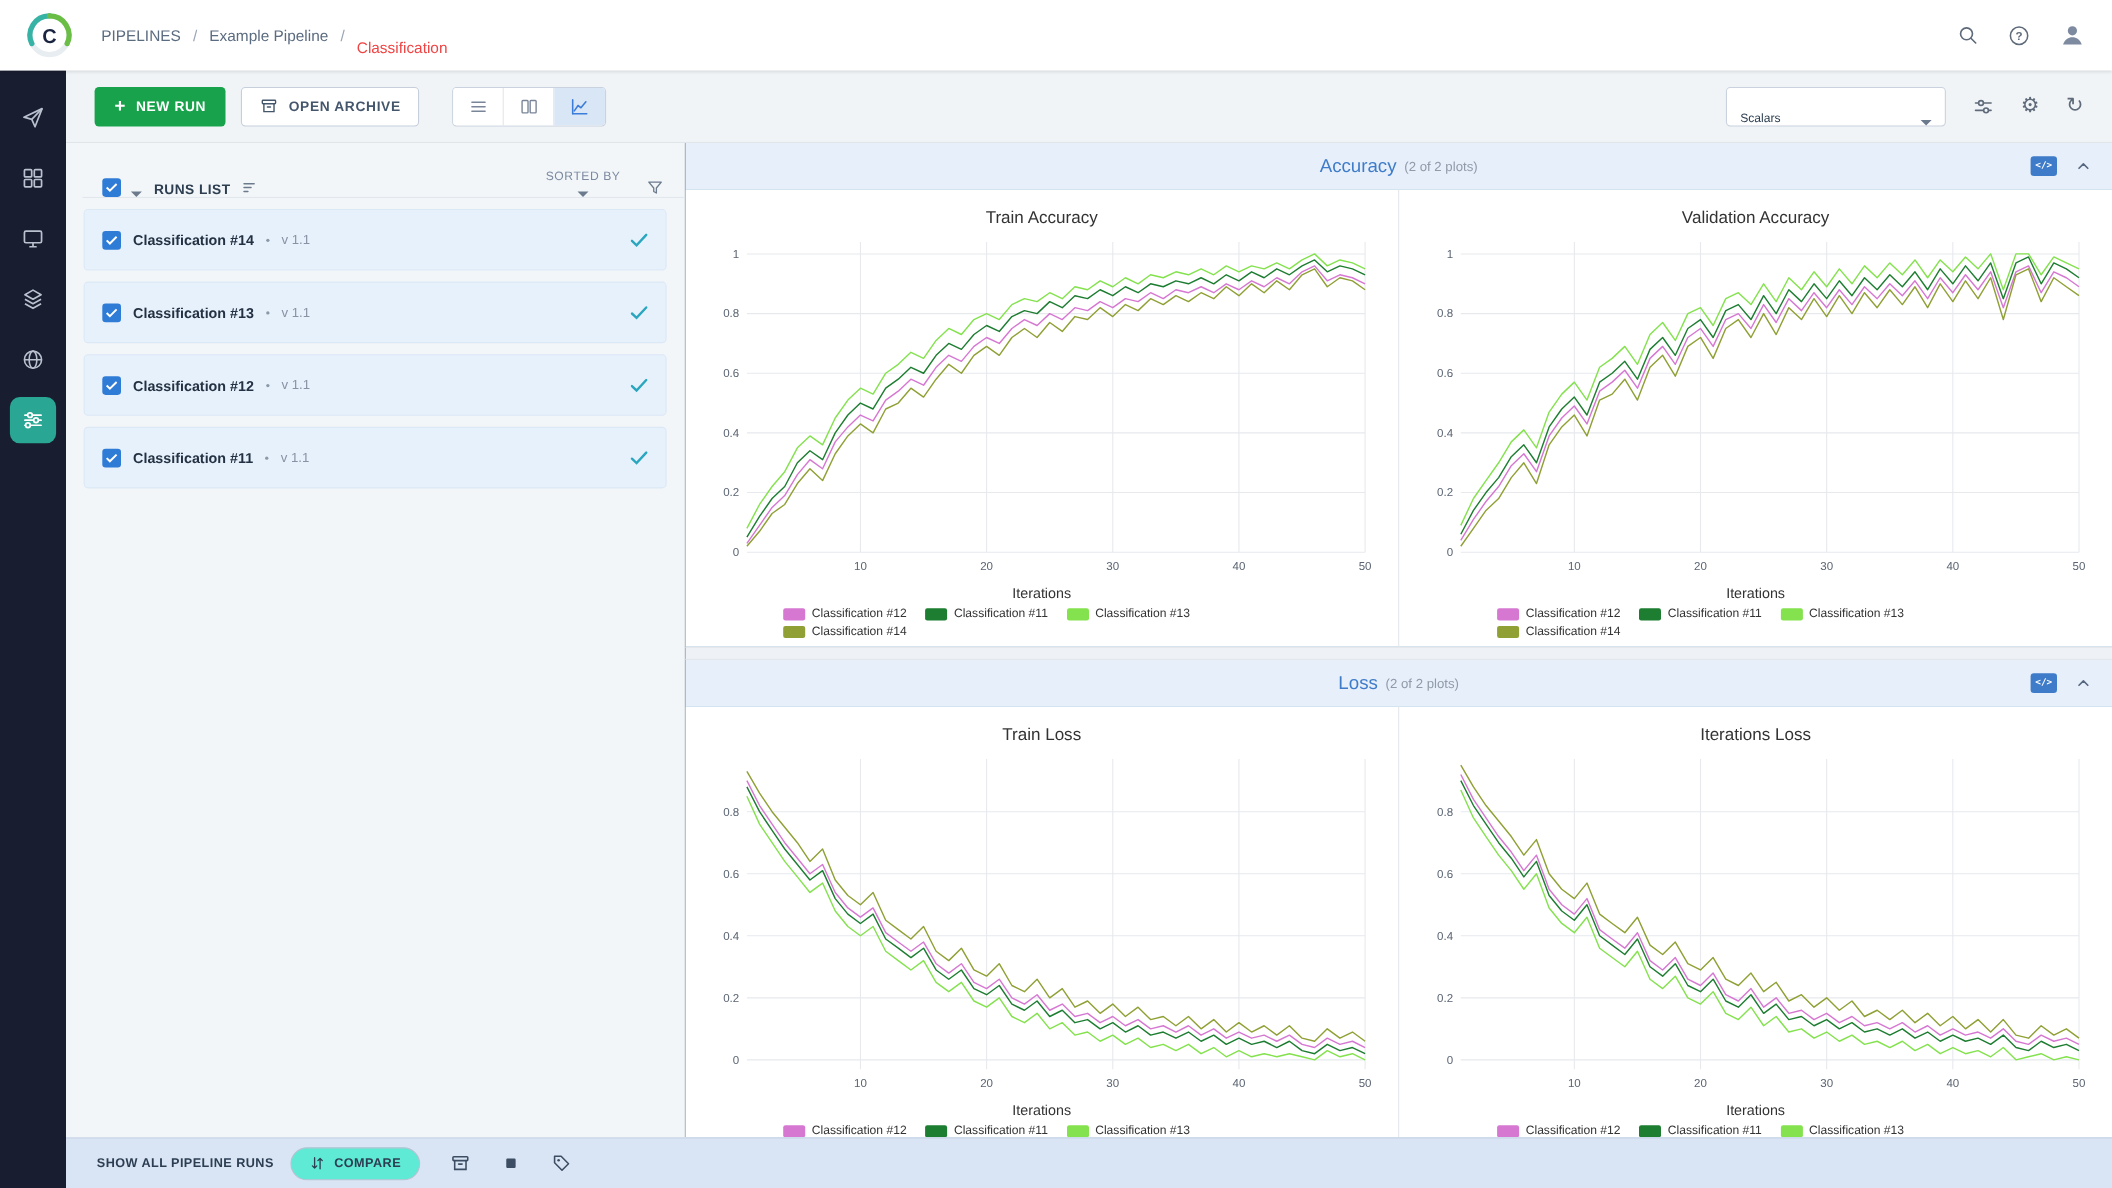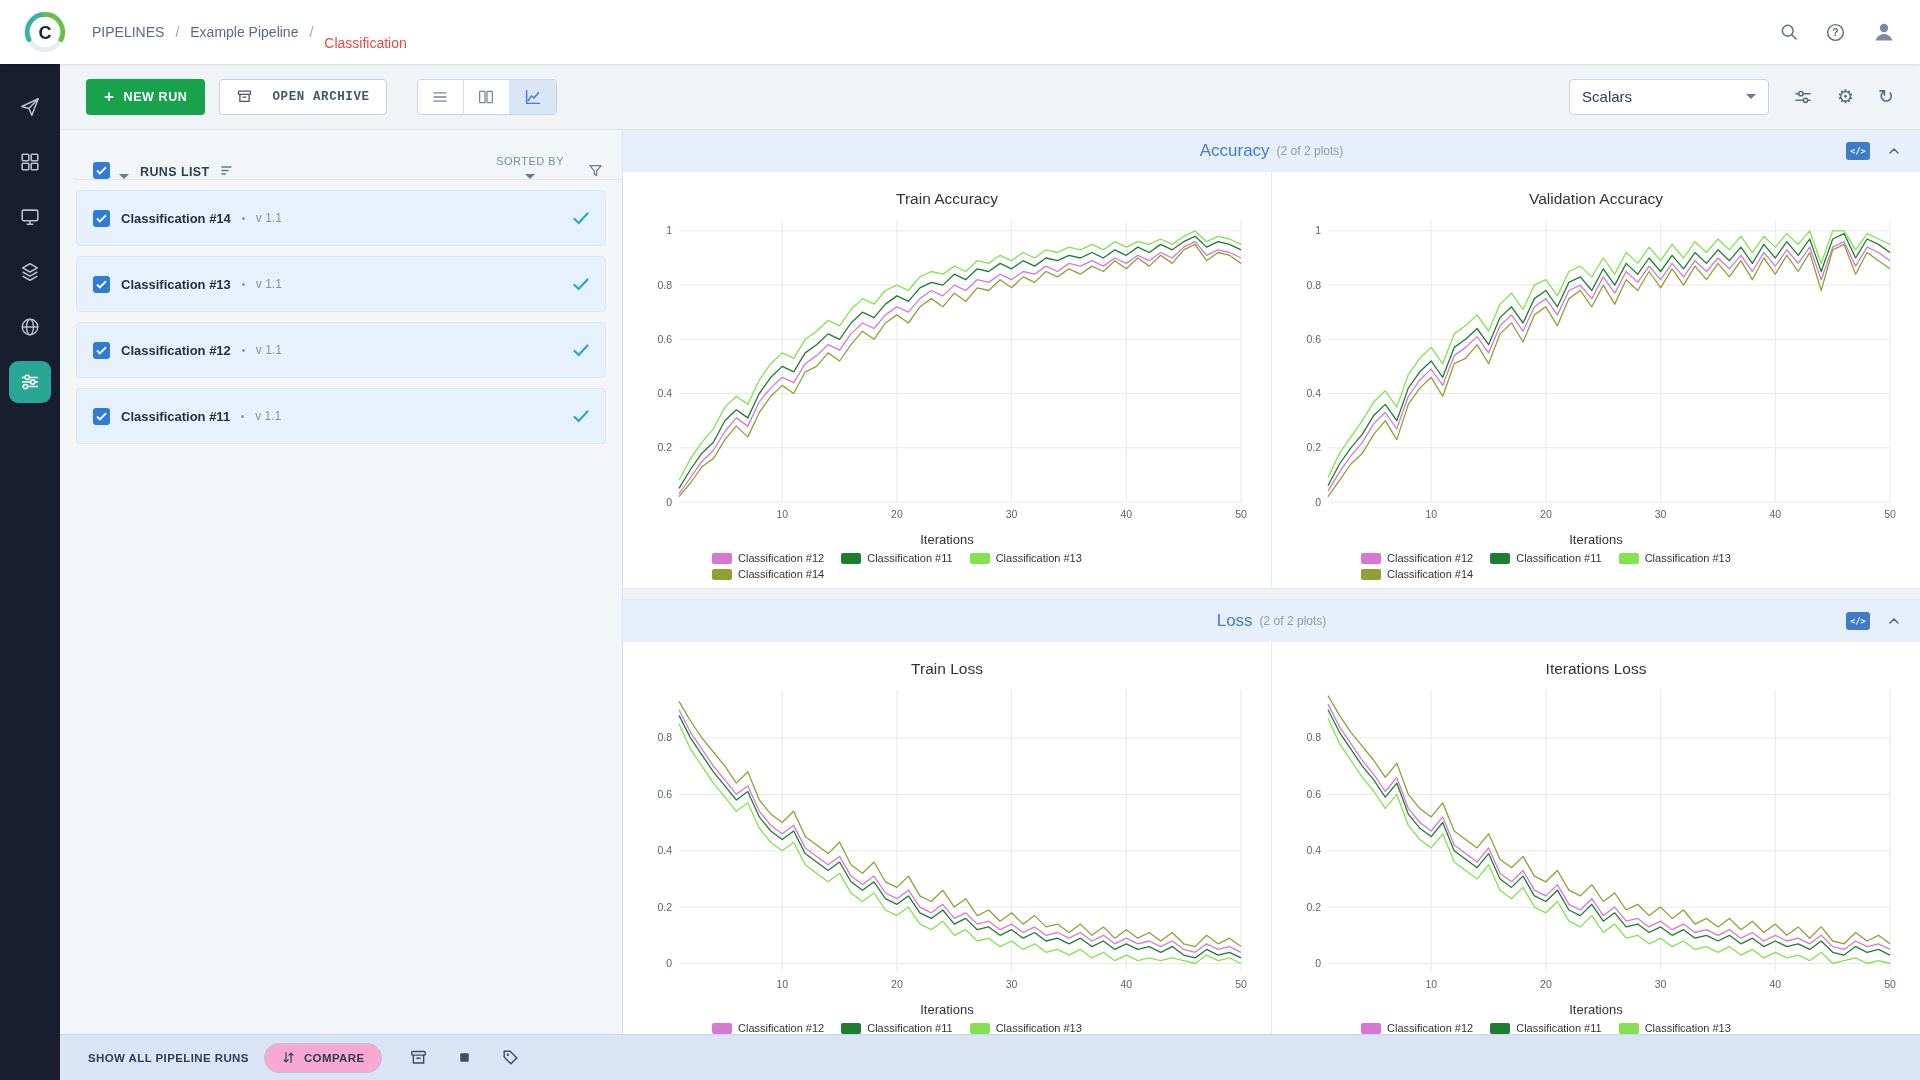--- a/index.html
+++ b/index.html
@@ -30,32 +30,32 @@
   .rail-btn.active { background:#2aa794; color:#fff; }
   .main-col { flex:1; display:flex; flex-direction:column; min-width:0; }
 
   
   .toolbar { height:66px; background:#f1f4f7; display:flex; align-items:center;
              padding:0 26px; border-bottom:1px solid #e0e5ea; gap:14px; flex:none; }
   .btn-new-run { display:inline-flex; align-items:center; gap:9px; background:#17a24b; color:#fff;
                  font-size:12.5px; font-weight:bold; letter-spacing:.6px; border:none; border-radius:4px;
                  height:36px; padding:0 18px; cursor:pointer; font-family:inherit; }
   .plus { font-size:17px; font-weight:bold; line-height:1; }
-  .btn-archive { display:inline-flex; align-items:center; gap:19px; background:#fff; color:#44566c;
+  .btn-archive { display:inline-flex; align-items:center; gap:9px; background:#fff; color:#44566c;
                  font-size:12.5px; font-weight:bold; letter-spacing:.6px; border:1px solid #c6cfdb;
-                 border-radius:4px; height:36px; padding:0 16px; cursor:pointer; font-family:Liberation Mono, monospace; }
+                 border-radius:4px; height:36px; padding:0 16px; cursor:pointer; font-family:Liberation Sans, sans-serif; }
   .view-toggle { display:inline-flex; margin-left:16px; border:1px solid #c9d2de; border-radius:4px;
                  overflow:hidden; background:#fff; }
   .view-btn { width:46px; height:34px; display:flex; align-items:center; justify-content:center;
               color:#7a8698; background:#fff; border:none; border-right:1px solid #dde3ea; cursor:pointer; }
   .view-btn:last-child { border-right:none; }
   .view-btn.active { background:#d9e6f6; color:#3b7dd8; }
   .toolbar-right { margin-left:auto; display:flex; align-items:center; gap:24px; }
   .select-box { width:200px; height:36px; background:#fff; border:1px solid #c9d2de; border-radius:4px;
-                display:flex; align-items:center; padding:0 12px; font-size:15px; color:#2c3e50; cursor:pointer;margin-left:10px; }
+                display:flex; align-items:flex-end; padding:0 12px; font-size:11px; color:#2c3e50; cursor:pointer;margin-left:10px; }
   .caret { width:0; height:0; border-left:5px solid transparent; border-right:5px solid transparent;
            border-top:5px solid #6b7a8d; }
   .select-box .caret { margin-left:auto; }
 
   
   .work-area { flex:1; display:flex; min-height:0; overflow:hidden; }
 
   
   .runs-panel { width:563px; flex:none; background:#f3f6f9; border-right:1px solid #dde2e8;
                 display:flex; flex-direction:column; }
@@ -93,21 +93,21 @@
   .legend { max-width:470px; margin:5px auto 0; display:flex; flex-wrap:wrap; column-gap:17px; row-gap:4px; }
   .legend-item { display:inline-flex; align-items:center; gap:6px; font-size:11px; color:#333; cursor:pointer; }
   .legend-swatch { width:20px; height:11px; border-radius:2px; flex:none; }
   .section-gap { height:12px; background:#eef1f5; border-top:1px solid #e3e7ec; border-bottom:1px solid #e3e7ec; flex:none; }
 
   
   .bottombar { height:46px; flex:none; background:#d9e5f4; border-top:1px solid #c7d4e6;
                display:flex; align-items:center; padding:0 28px; gap:15px; }
   .bottom-link { font-size:11.5px; font-weight:bold; color:#2d3e53; letter-spacing:.4px; cursor:pointer; }
   .btn-compare { display:inline-flex; align-items:center; gap:8px; height:30px; padding:0 16px;
-                 border-radius:15px; border:1px solid #b6c3d4; background:#f9a8d4; color:#2d3e53;
+                 border-radius:15px; border:1px solid #b6c3d4; background:#5eead4; color:#2d3e53;
                  font-size:11.5px; font-weight:bold; letter-spacing:.4px; cursor:pointer; font-family:inherit; }
   .bottom-icons { display:flex; align-items:center; gap:28px; margin-left:12px; color:#3d4d63; }
 </style>
 </head>
 <body>
 
 <header class="topbar">
   <span class="logo">
     <svg viewBox="0 0 44 44" width="42" height="42">
       <circle cx="22" cy="22" r="18.5" fill="none" stroke="#e8edf2" stroke-width="5"></circle>

